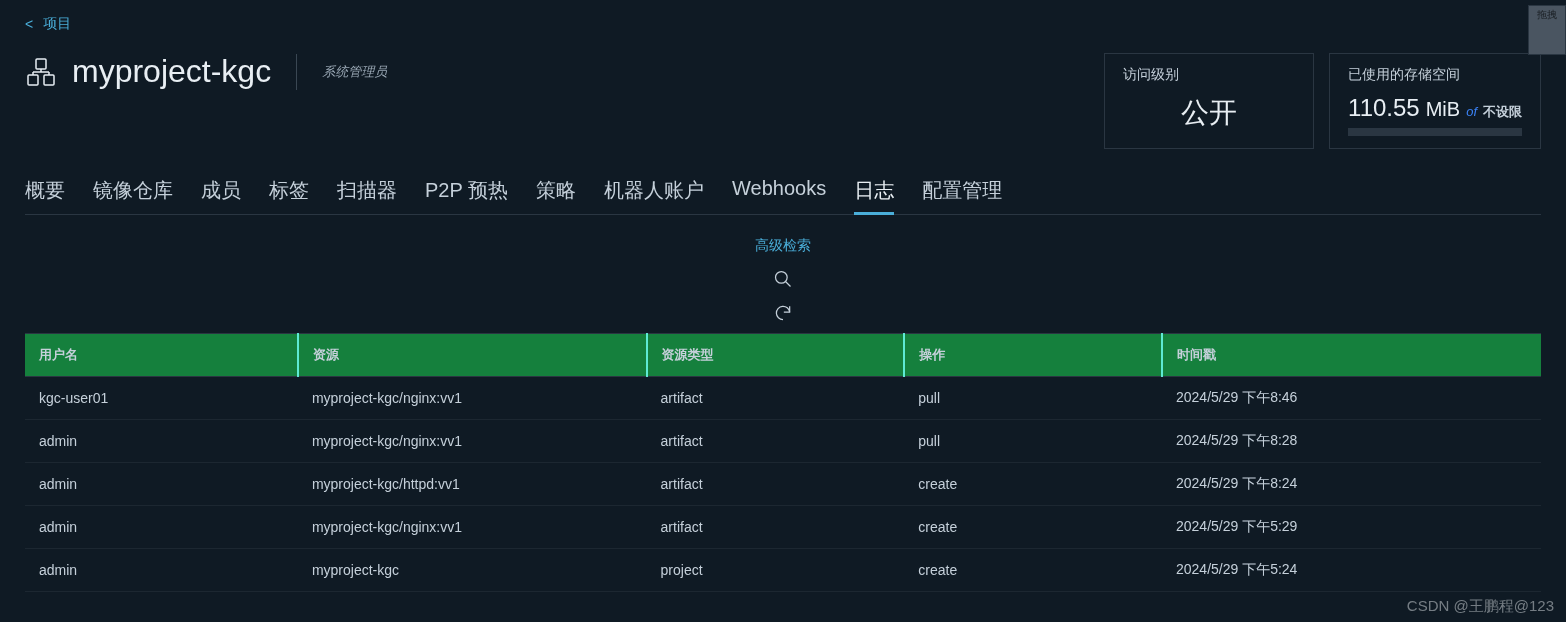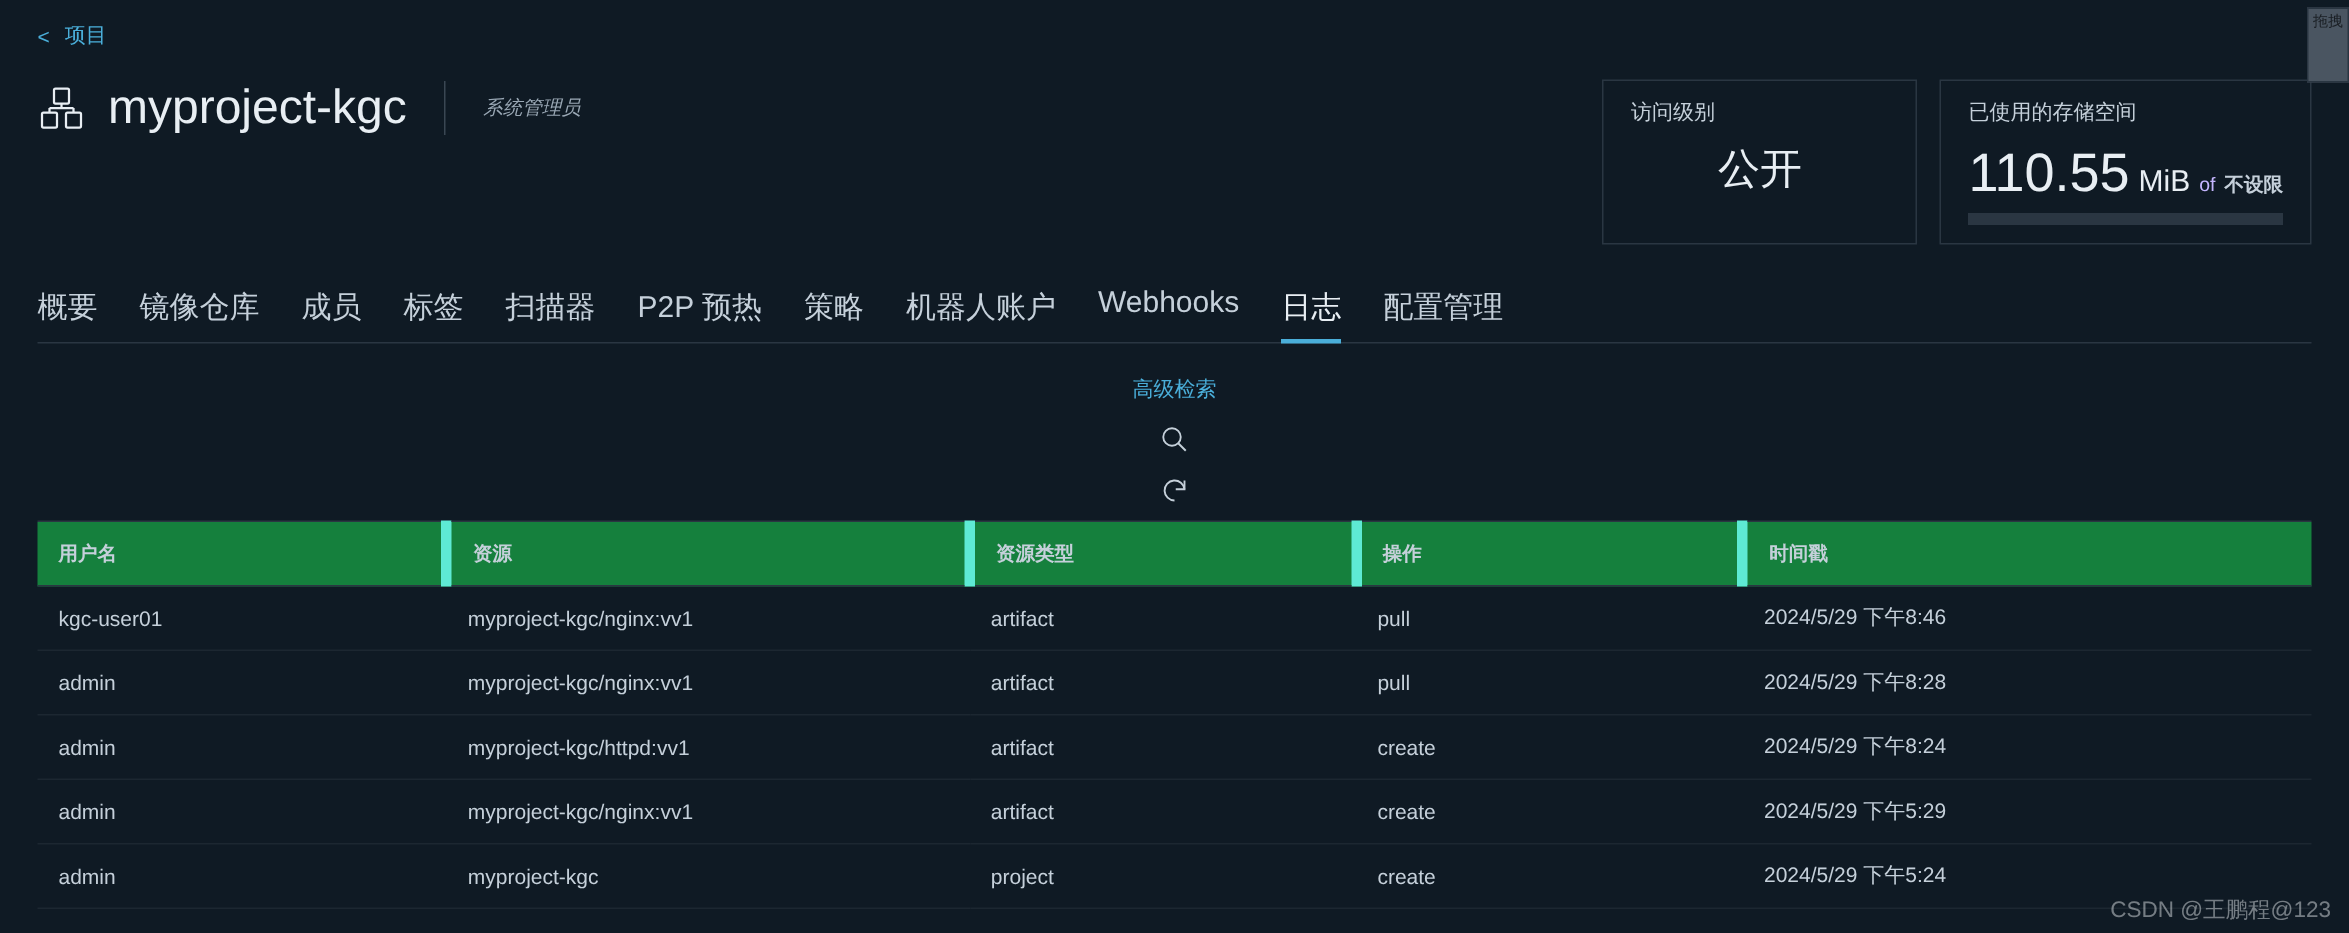--- a/index.html
+++ b/index.html
@@ -95,31 +95,32 @@
       color: #e8eef3;
       text-align: center;
     }
     .storage-value {
       display: flex;
       align-items: baseline;
       gap: 6px;
       white-space: nowrap;
     }
     .storage-num {
-      font-size: 36px;
+      font-size: 24px;
       color: #e8eef3;
       text-align: center;
     }
     .storage-unit {
       font-size: 20px;
       color: #e8eef3;
     }
     .storage-of {
       font-size: 13px;
-      color: #c4b5fd;
+      color: #3b82f6;
+      font-style: italic;
     }
     .storage-limit {
       font-size: 13px;
       color: #c5d0da;
       font-weight: 600;
     }
     .progress-bar {
       height: 8px;
       background: #2a3642;
       margin-top: 6px;
@@ -178,21 +179,21 @@
       text-align: left;
       padding: 12px 14px;
       font-weight: 600;
       font-size: 13px;
       color: #c5d0da;
       border-top: 1px solid #2a3642;
       border-bottom: 1px solid #2a3642;
       background: #15803d;
     }
     thead th + th {
-      border-left: 7px solid #5eead4;
+      border-left: 2px solid #5eead4;
     }
     tbody td {
       padding: 12px 14px;
       font-size: 14px;
       color: #c5d0da;
       border-bottom: 1px solid #1c2731;
     }
     .table-footer {
       display: flex;
       justify-content: flex-end;
@@ -220,21 +221,21 @@
       position: absolute;
       bottom: 6px;
       right: 12px;
       font-size: 15px;
       color: rgba(200, 205, 210, 0.55);
     }
     .side-widget {
       position: absolute;
       top: 5px;
       right: 0;
-      width: 28px;
+      width: 38px;
       height: 50px;
       background: #4a5561;
       border: 1px solid #2a3642;
       color: #1a1f24;
       font-size: 10px;
       line-height: 11px;
       text-align: center;
       padding-top: 3px;
       overflow: hidden;
     }

